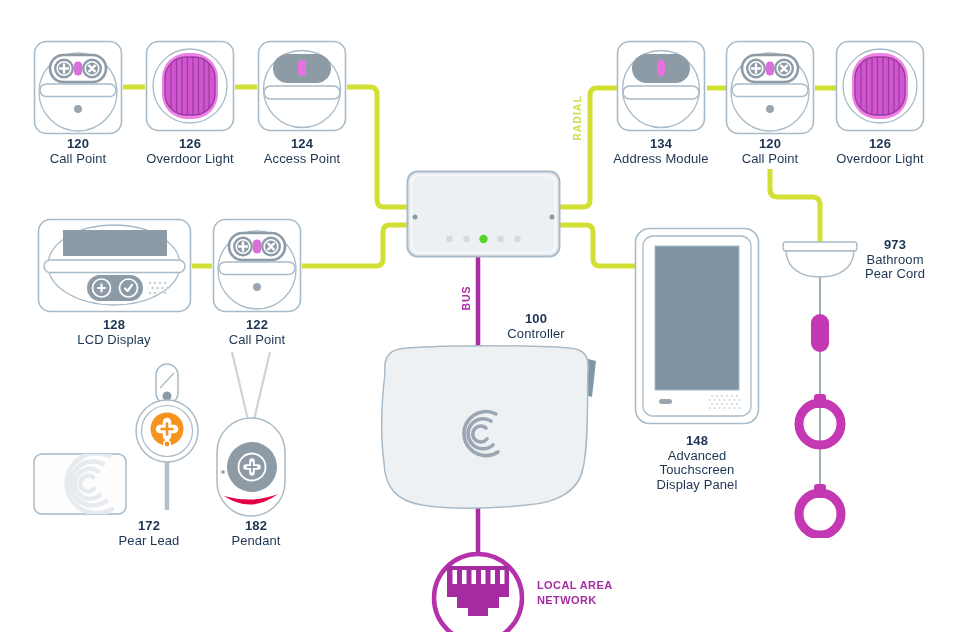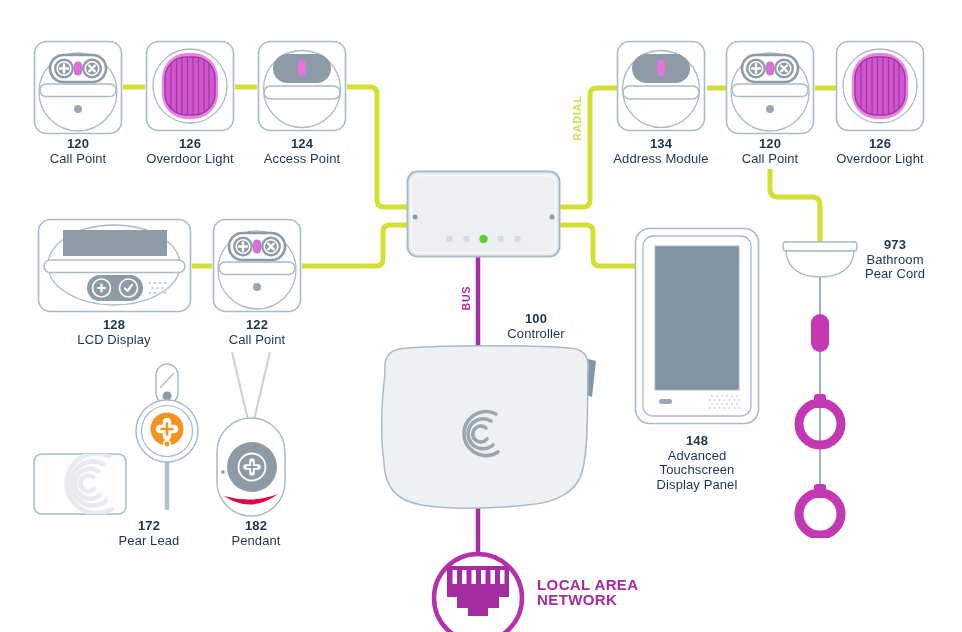--- a/index.html
+++ b/index.html
@@ -14,21 +14,21 @@
   }
   .lbl .num{font-weight:700;display:block;text-align:center;}
   .lbl .nm{font-weight:400;display:block;}
   .vlabel{
     position:absolute;text-align:center;font-weight:700;font-size:10.5px;
     letter-spacing:1px;transform:rotate(-90deg);white-space:nowrap;
   }
   .radial{color:#c8e14e;}
   .bus{color:#a92ca4;}
   .lanlbl{
-    position:absolute;color:#a52ba1;font-weight:700;font-size:15px;
+    position:absolute;color:#a52ba1;font-weight:700;font-size:11px;
     line-height:14.5px;letter-spacing:.4px;text-align:left;
   }
   .lanlbl span{display:block;}
   svg{display:block;}
 </style>
 </head>
 <body>
 
 <div id="stage">
 

